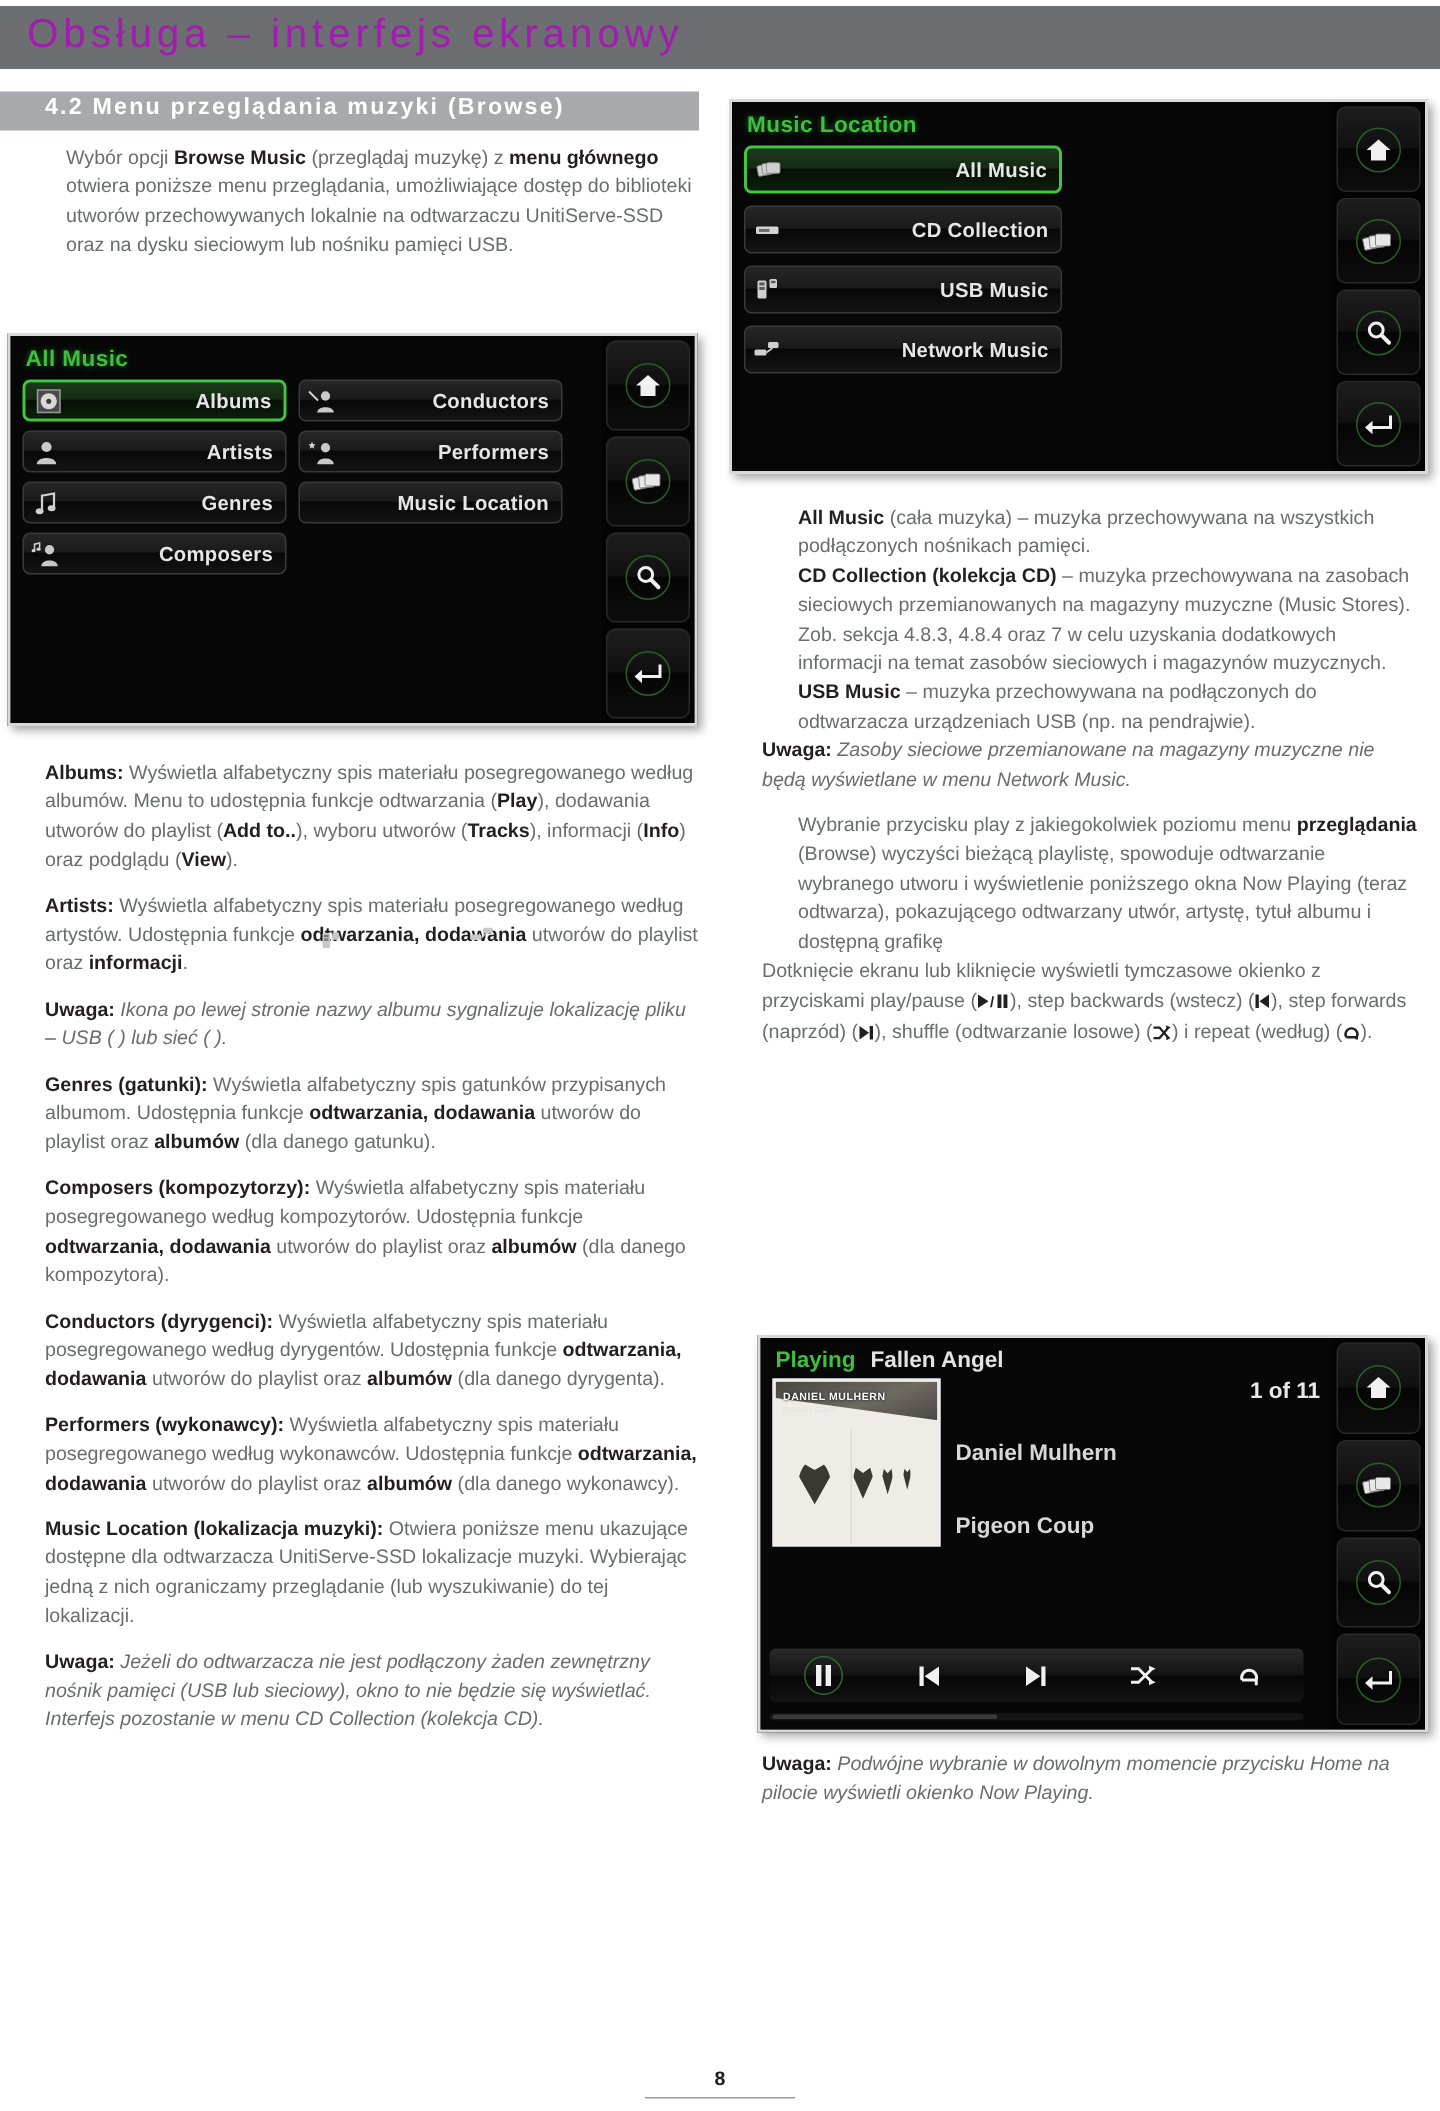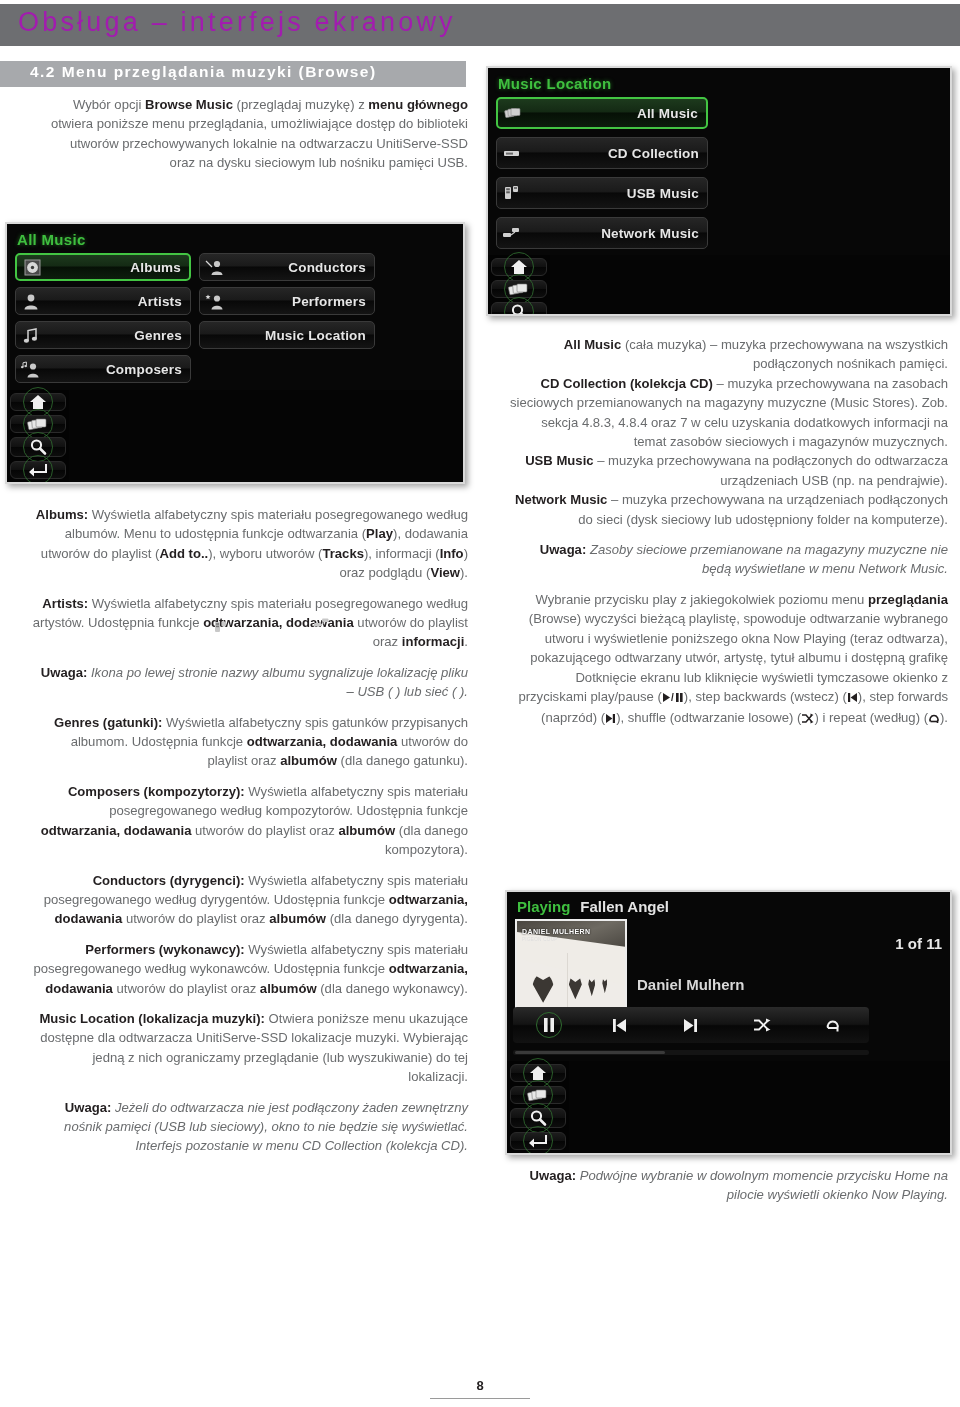--- a/index.html
+++ b/index.html
@@ -32,36 +32,36 @@
     font-size:15.5px; font-weight:bold; color:#ffffff;
     letter-spacing:1.45px; white-space:nowrap;
   }
 
   
   .col-left{ position:absolute; left:30px; top:95px; width:438px; }
   .col-right{ position:absolute; left:508px; top:335px; width:440px; }
 
   p.body{
     font-size:13.1px; line-height:19.4px; color:#6a6c6e;
-    margin-bottom:11px; text-align:right;
-  }
-  p.tight{ margin-bottom:0px; }
+    margin-bottom:11px; text-align:left;
+  }
+  p.tight{ margin-bottom:0px;margin-left:24px; }
   p.body b{ color:#231f20; font-weight:bold; }
   p.body i{ font-style:italic; }
   .indent{ padding-left:14px; }
 
   
   .screen{
     position:absolute;
     background:#050505;
     border:2px solid #d9d9d9;
     box-shadow:3px 3px 6px rgba(0,0,0,0.35);
     overflow:hidden;
   }
-  .screen-inner{ position:absolute; inset:0; display:flex;flex-direction:column; }
+  .screen-inner{ position:absolute; inset:0; display:flex; }
   .screen-main{ position:relative; flex:1; background:#070707; padding:6px 8px; }
   .screen-side{
     width:62px; background:#030303; display:flex; flex-direction:column;
     gap:4px; padding:3px 3px;
   }
   .sbtn{
     flex:1; border:1px solid #2a2a2a; border-radius:6px;
     background:linear-gradient(#1d1d1d 0%,#101010 48%,#050505 50%,#0d0d0d 100%);
     position:relative; display:flex; align-items:center; justify-content:center;
   }
@@ -123,21 +123,21 @@
   .np-art .h1,.np-art .h2,.np-art .h3,.np-art .h4{ position:absolute; background:#3b3733; }
   .np-art .artname{
     position:absolute; left:5px; top:7px; color:#fff; font-size:7px; font-weight:bold;
     letter-spacing:.4px; z-index:3; text-shadow:0 0 2px #000;
   }
   .np-art .albname{
     position:absolute; left:5px; top:16px; color:#ddd; font-size:4.6px;
     letter-spacing:.3px; z-index:3;
   }
   .np-meta{ flex:1; position:relative; }
-  .np-count{ color:#e8e8e8; font-size:15px; font-weight:bold; text-align:right; margin-top:16px; }
+  .np-count{ color:#e8e8e8; font-size:15px; font-weight:bold; text-align:right; margin-top:0; }
   .np-artist{ color:#d8d8d8; font-size:15px; font-weight:bold; margin-top:24px; }
   .np-album{ color:#d8d8d8; font-size:15px; font-weight:bold; margin-top:32px; }
   .np-transport{
     position:absolute; left:6px; bottom:18px; width:356px; height:36px;
     background:linear-gradient(#2a2a2a,#131313 48%,#070707 52%,#121212);
     border-radius:4px; display:flex; align-items:center; justify-content:space-around;
   }
   .np-transport .tb{ position:relative; width:34px; height:28px; display:flex; align-items:center; justify-content:center; }
   .np-transport .tb .ring{ position:absolute; width:26px; height:26px; border-radius:50%; border:1px solid #2f6b2f; }
   .np-scroll{
@@ -427,23 +427,20 @@
   </p>
 
   <p class="body tight">
     <b>CD Collection (kolekcja CD)</b><span> – muzyka przechowywana na zasobach sieciowych przemianowanych na magazyny muzyczne (Music Stores). Zob. sekcja 4.8.3, 4.8.4 oraz 7 w celu uzyskania dodatkowych informacji na temat zasobów sieciowych i magazynów muzycznych.</span>
   </p>
 
   <p class="body tight">
     <b>USB Music</b><span> – muzyka przechowywana na podłączonych do odtwarzacza urządzeniach USB (np. na pendrajwie).</span>
   </p>
 
-  <p class="body">
-    <b>Network Music</b><span> – muzyka przechowywana na urządzeniach podłączonych do sieci (dysk sieciowy lub udostępniony folder na komputerze).</span>
-  </p>
 
   <p class="body">
     <b>Uwaga:</b><i> Zasoby sieciowe przemianowane na magazyny muzyczne nie będą wyświetlane w menu Network Music.</i>
   </p>
 
   <p class="body tight">
     <span>Wybranie przycisku play z jakiegokolwiek poziomu menu </span><b>przeglądania</b><span> (Browse) wyczyści bieżącą playlistę, spowoduje odtwarzanie wybranego utworu i wyświetlenie poniższego okna Now Playing (teraz odtwarza), pokazującego odtwarzany utwór, artystę, tytuł albumu i dostępną grafikę</span>
   </p>
 
   <p class="body">

